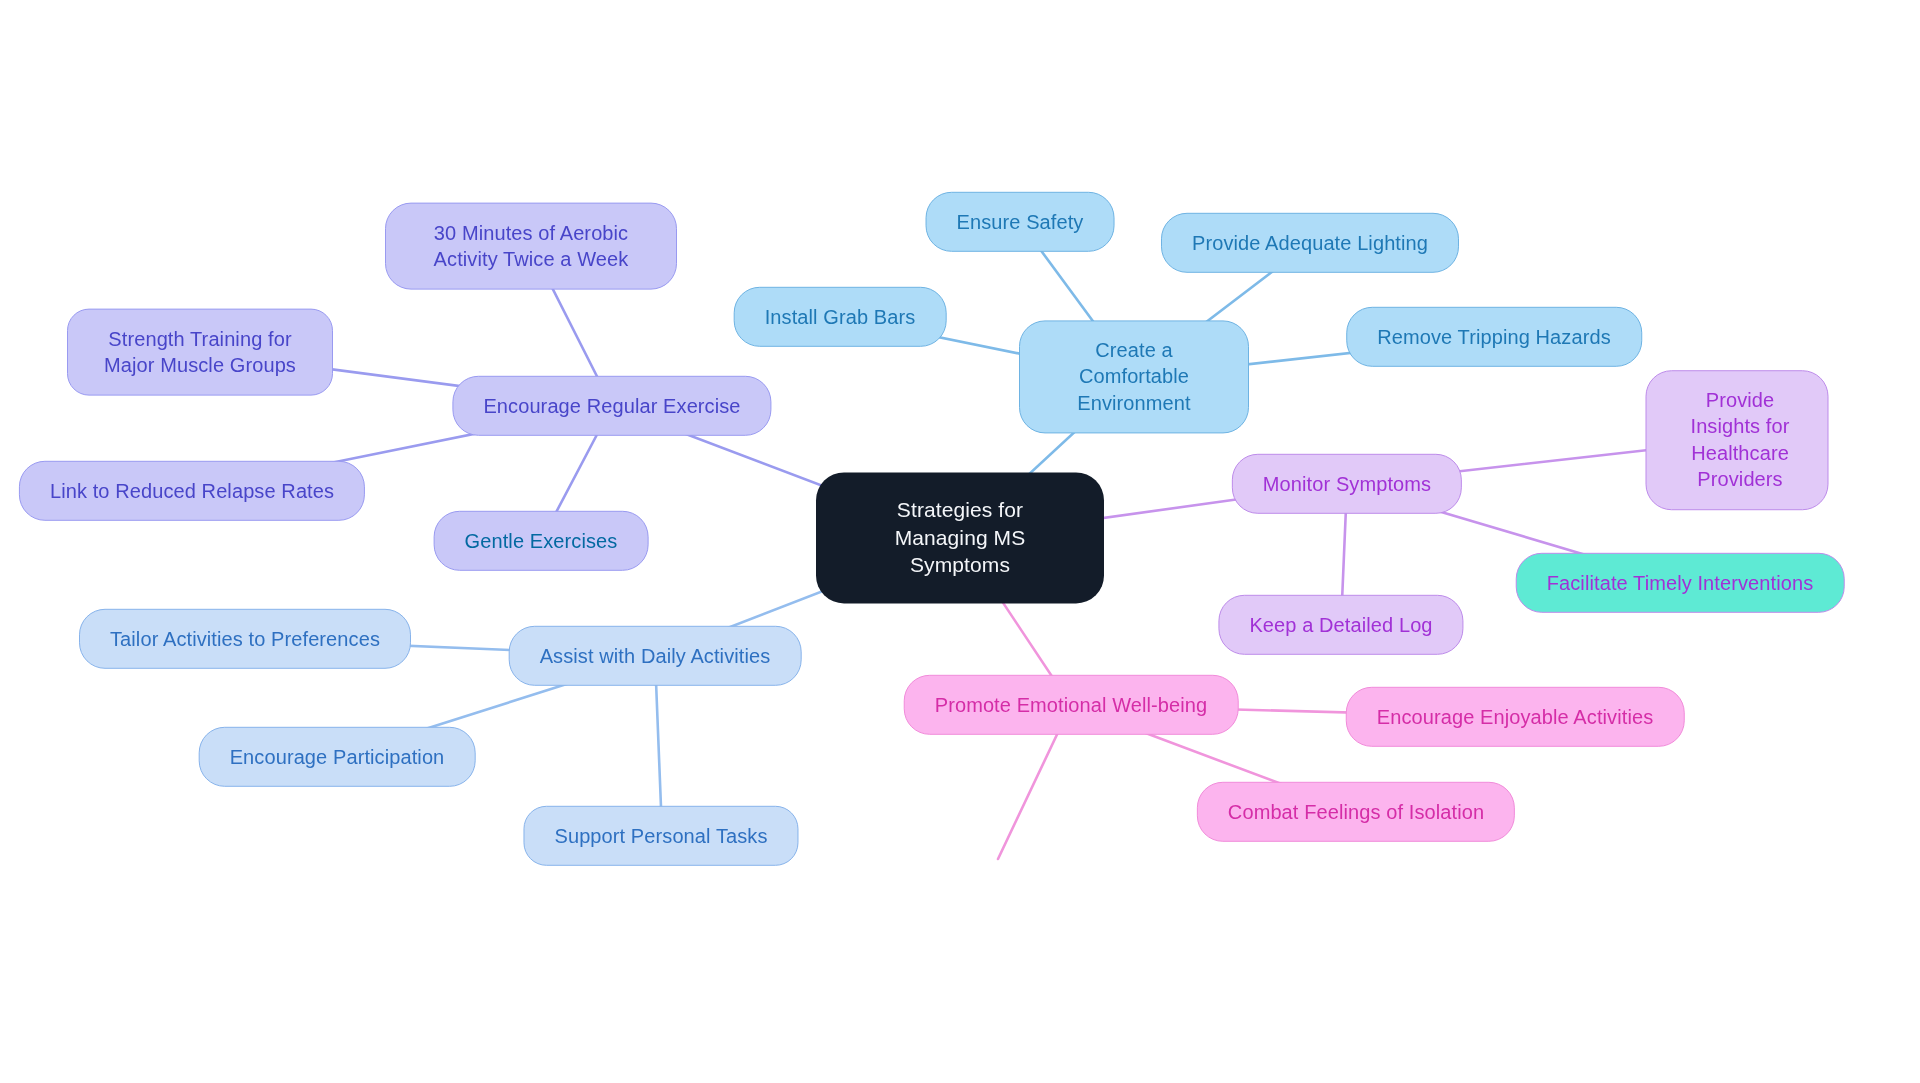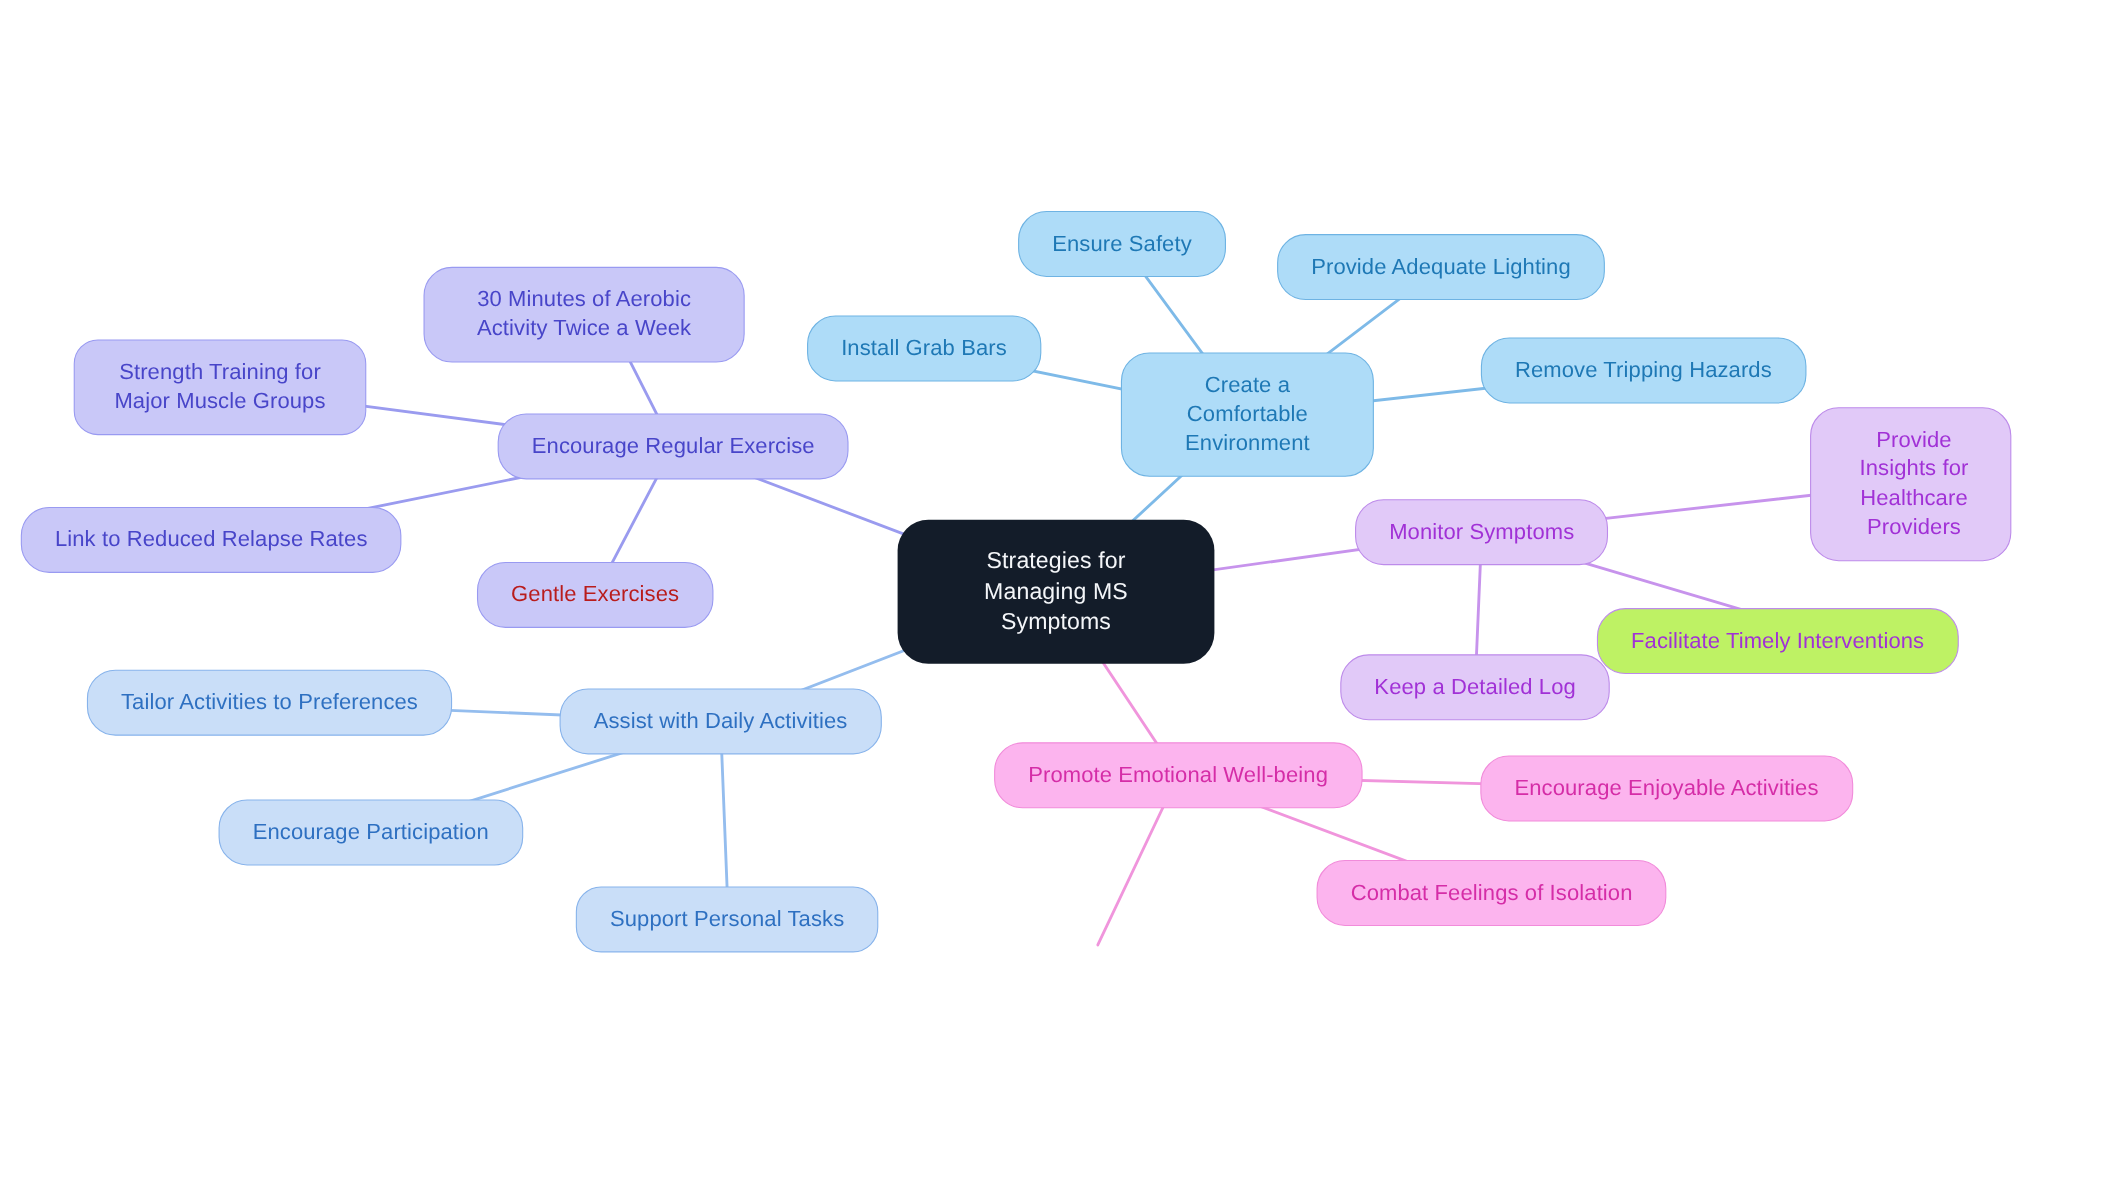--- a/index.html
+++ b/index.html
@@ -67,32 +67,32 @@
       <line x1="960" y1="538" x2="655" y2="656" stroke="#94bdee" stroke-width="2.6" stroke-linecap="round"></line>
       <line x1="655" y1="656" x2="245" y2="639" stroke="#94bdee" stroke-width="2.6" stroke-linecap="round"></line>
       <line x1="655" y1="656" x2="337" y2="757" stroke="#94bdee" stroke-width="2.6" stroke-linecap="round"></line>
       <line x1="655" y1="656" x2="661" y2="807" stroke="#94bdee" stroke-width="2.6" stroke-linecap="round"></line>
       <line x1="960" y1="538" x2="1071" y2="705" stroke="#f095dc" stroke-width="2.6" stroke-linecap="round"></line>
       <line x1="1071" y1="705" x2="1515" y2="717" stroke="#f095dc" stroke-width="2.6" stroke-linecap="round"></line>
       <line x1="1071" y1="705" x2="1356" y2="812" stroke="#f095dc" stroke-width="2.6" stroke-linecap="round"></line>
       <line x1="1071" y1="705" x2="998" y2="859" stroke="#f095dc" stroke-width="2.6" stroke-linecap="round"></line>
     </svg>
 <div class="node" style="left: 612px; top: 406px; background: rgb(201, 200, 248); border-color: rgb(153, 154, 241); color: rgb(72, 69, 201);"><span class="label">Encourage Regular Exercise</span></div>
-    <div class="node wrap" style="left: 531px; top: 246px; background: rgb(201, 200, 248); border-color: rgb(153, 154, 241); color: rgb(72, 69, 201); max-width: 292px; margin-top: 40px;"><span class="label">30 Minutes of Aerobic Activity Twice a Week</span></div>
+    <div class="node wrap" style="left: 531px; top: 246px; background: rgb(201, 200, 248); border-color: rgb(153, 154, 241); color: rgb(72, 69, 201); max-width: 292px;"><span class="label">30 Minutes of Aerobic Activity Twice a Week</span></div>
     <div class="node wrap" style="left: 200px; top: 352px; background: rgb(201, 200, 248); border-color: rgb(153, 154, 241); color: rgb(72, 69, 201); max-width: 266px; border-radius: 22px;"><span class="label">Strength Training for Major Muscle Groups</span></div>
     <div class="node" style="left: 192px; top: 491px; background: rgb(201, 200, 248); border-color: rgb(153, 154, 241); color: rgb(72, 69, 201);"><span class="label">Link to Reduced Relapse Rates</span></div>
-    <div class="node" style="left: 541px; top: 541px; background: rgb(201, 200, 248); border-color: rgb(153, 154, 241); color: #b91c1c;"><span class="label">Gentle Exercises</span></div>
+    <div class="node" style="left: 541px; top: 541px; background: rgb(201, 200, 248); border-color: rgb(153, 154, 241); color: #0369a1;"><span class="label">Gentle Exercises</span></div>
     <div class="node wrap" style="left: 1134px; top: 377px; background: rgb(174, 220, 248); border-color: rgb(110, 179, 227); color: rgb(30, 120, 181); max-width: 230px;"><span class="label">Create a Comfortable Environment</span></div>
     <div class="node" style="left: 1020px; top: 222px; background: rgb(174, 220, 248); border-color: rgb(110, 179, 227); color: rgb(30, 120, 181);"><span class="label">Ensure Safety</span></div>
     <div class="node" style="left: 1310px; top: 243px; background: rgb(174, 220, 248); border-color: rgb(110, 179, 227); color: rgb(30, 120, 181);"><span class="label">Provide Adequate Lighting</span></div>
     <div class="node" style="left: 840px; top: 317px; background: rgb(174, 220, 248); border-color: rgb(110, 179, 227); color: rgb(30, 120, 181);"><span class="label">Install Grab Bars</span></div>
     <div class="node" style="left: 1494px; top: 337px; background: rgb(174, 220, 248); border-color: rgb(110, 179, 227); color: rgb(30, 120, 181);"><span class="label">Remove Tripping Hazards</span></div>
     <div class="node" style="left: 1347px; top: 484px; background: rgb(225, 201, 248); border-color: rgb(189, 139, 234); color: rgb(161, 49, 214);"><span class="label">Monitor Symptoms</span></div>
     <div class="node wrap" style="left: 1737px; top: 440px; background: rgb(225, 201, 248); border-color: rgb(189, 139, 234); color: rgb(161, 49, 214); max-width: 302px; padding-left: 36px;"><span class="label">Provide Insights for Healthcare Providers</span></div>
-    <div class="node" style="left: 1616px; top: 583px; background: #bef264; border-color: rgb(189, 139, 234); color: rgb(161, 49, 214);"><span class="label">Facilitate Timely Interventions</span></div>
+    <div class="node" style="left: 1680px; top: 583px; background: #5eead4; border-color: rgb(189, 139, 234); color: rgb(161, 49, 214);"><span class="label">Facilitate Timely Interventions</span></div>
     <div class="node" style="left: 1341px; top: 625px; background: rgb(225, 201, 248); border-color: rgb(189, 139, 234); color: rgb(161, 49, 214);"><span class="label">Keep a Detailed Log</span></div>
     <div class="node" style="left: 655px; top: 656px; background: rgb(201, 222, 248); border-color: rgb(135, 179, 235); color: rgb(46, 112, 193);"><span class="label">Assist with Daily Activities</span></div>
     <div class="node" style="left: 245px; top: 639px; background: rgb(201, 222, 248); border-color: rgb(135, 179, 235); color: rgb(46, 112, 193);"><span class="label">Tailor Activities to Preferences</span></div>
     <div class="node" style="left: 337px; top: 757px; background: rgb(201, 222, 248); border-color: rgb(135, 179, 235); color: rgb(46, 112, 193);"><span class="label">Encourage Participation</span></div>
     <div class="node" style="left: 661px; top: 836px; background: rgb(201, 222, 248); border-color: rgb(135, 179, 235); color: rgb(46, 112, 193); border-radius: 23px;"><span class="label">Support Personal Tasks</span></div>
     <div class="node" style="left: 1071px; top: 705px; background: rgb(252, 180, 238); border-color: rgb(241, 139, 218); color: rgb(213, 45, 167);"><span class="label">Promote Emotional Well-being</span></div>
     <div class="node" style="left: 1515px; top: 717px; background: rgb(252, 180, 238); border-color: rgb(241, 139, 218); color: rgb(213, 45, 167);"><span class="label">Encourage Enjoyable Activities</span></div>
     <div class="node" style="left: 1356px; top: 812px; background: rgb(252, 180, 238); border-color: rgb(241, 139, 218); color: rgb(213, 45, 167);"><span class="label">Combat Feelings of Isolation</span></div>
     <div class="node wrap root-node" style="left: 960px; top: 538px; background: rgb(19, 28, 41); color: rgb(244, 246, 249); max-width: 288px;"><span class="label">Strategies for Managing MS Symptoms</span></div>
   </div>

